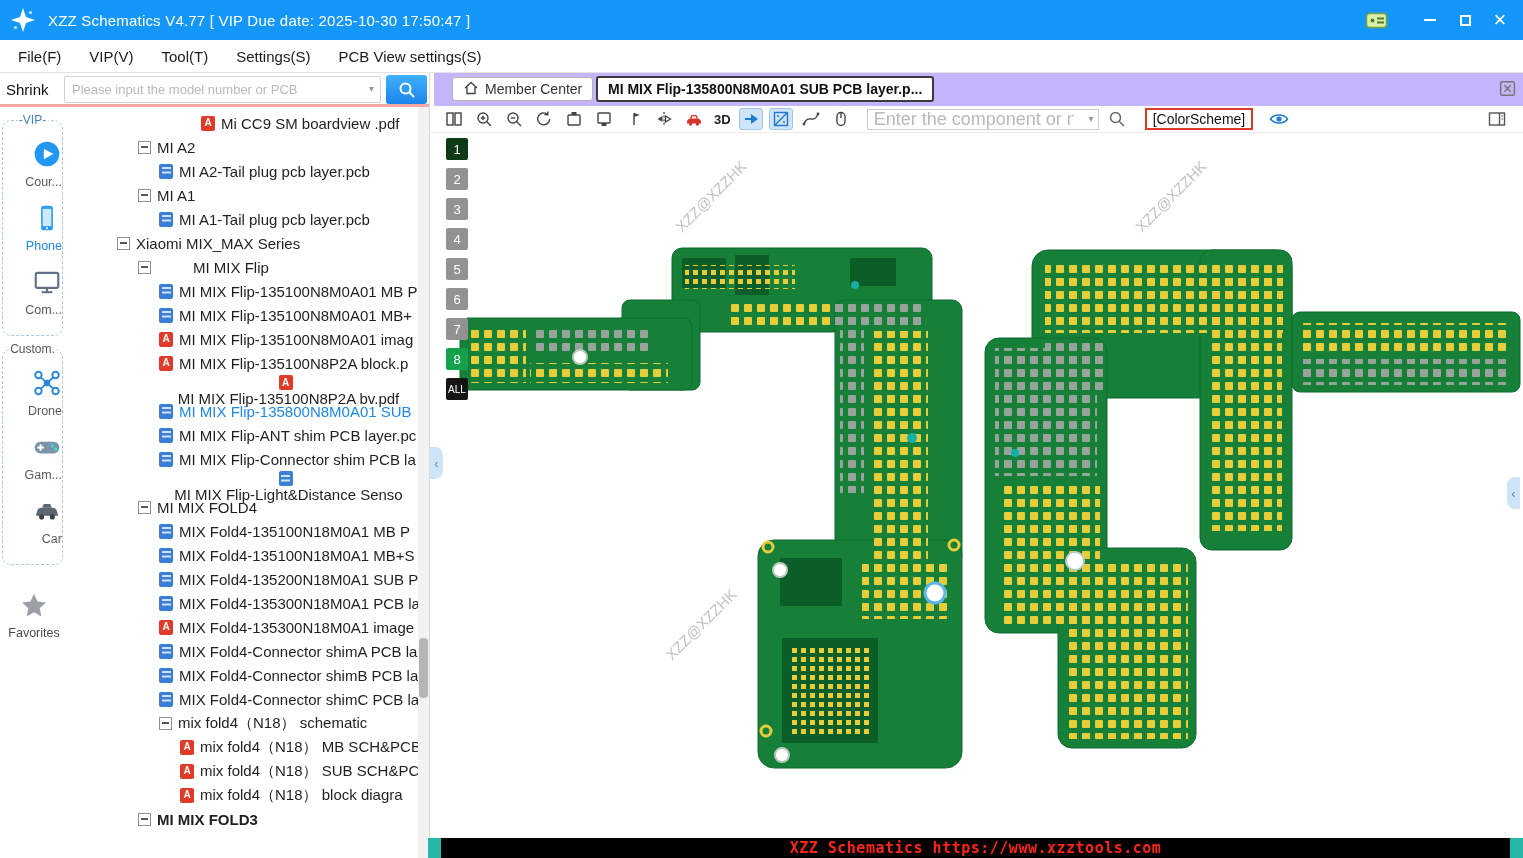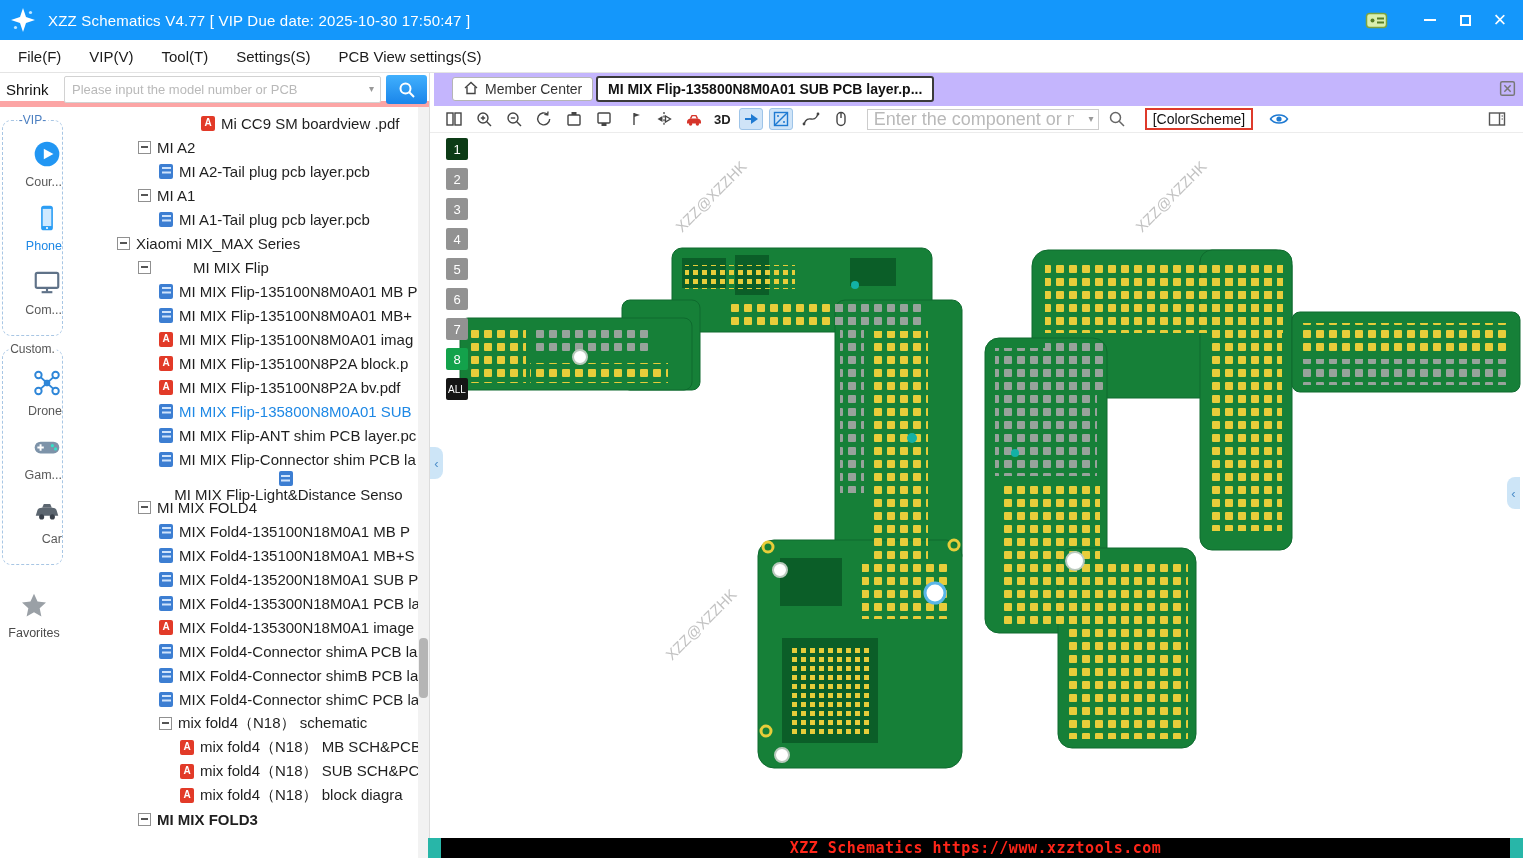--- a/index.html
+++ b/index.html
@@ -17,21 +17,21 @@
   .wbtn.min::before{content:"";width:12px;height:2px;background:#fff}
   .wbtn.max::before{content:"";width:11px;height:11px;border:2px solid #fff;box-sizing:border-box}
   .wbtn.close::before{content:"×";font-size:22px;line-height:1}
 
   
   .menubar{position:absolute;left:0;top:40px;width:1523px;height:33px;background:#fff;
            border-bottom:1px solid #e4e4e4;display:flex;align-items:center;padding-left:4px;box-sizing:border-box}
   .menu-item{padding:0 14px;font-size:15px;color:#1b1b1b;cursor:default}
 
   
-  .left-top{position:absolute;left:0;top:73px;width:430px;height:34px;background:#fff;border-bottom:6px solid #fca5a5;box-sizing:border-box}
+  .left-top{position:absolute;left:0;top:73px;width:430px;height:34px;background:#fff;border-bottom:3px solid #fca5a5;box-sizing:border-box}
   .shrink{position:absolute;left:6px;top:0;line-height:33px;font-size:15px;color:#101010;cursor:pointer}
   .model-combo{position:absolute;left:64px;top:3px;width:317px;height:27px;border:1px solid #d2d2d2;border-radius:2px;box-sizing:border-box;background:#fff}
   .model-combo input{border:0;outline:0;width:284px;height:100%;padding:0 7px;font-size:13px;color:#333;font-family:inherit;background:transparent}
   ::placeholder{color:#b9b9b9}
   .chev{color:#999;font-size:10px}
   .combo-chev{position:absolute;right:6px;top:6px;cursor:pointer}
   .model-search-btn{position:absolute;left:386px;top:2px;width:41px;height:29px;border-radius:3px;cursor:pointer;
                     background:linear-gradient(#41b0fd,#1a85ea);display:flex;align-items:center;justify-content:center}
 
   
@@ -285,21 +285,21 @@
       <div class="tree-row" style="padding-left: 91px;">
         <span class="ticon pdf"></span>
         <span class="tlabel">MI MIX Flip-135100N8M0A01 imag</span>
       </div>
 
       <div class="tree-row" style="padding-left: 91px;">
         <span class="ticon pdf"></span>
         <span class="tlabel">MI MIX Flip-135100N8P2A block.p</span>
       </div>
 
-      <div class="tree-row" style="padding-left: 91px;">
+      <div class="tree-row" style="padding-left: 91px; flex-direction: column;">
         <span class="ticon pdf"></span>
         <span class="tlabel">MI MIX Flip-135100N8P2A bv.pdf</span>
       </div>
 
 
       <div class="tree-row selected" style="padding-left: 91px;">
         <span class="ticon pcb"></span>
         <span class="tlabel">MI MIX Flip-135800N8M0A01 SUB</span>
       </div>
 

